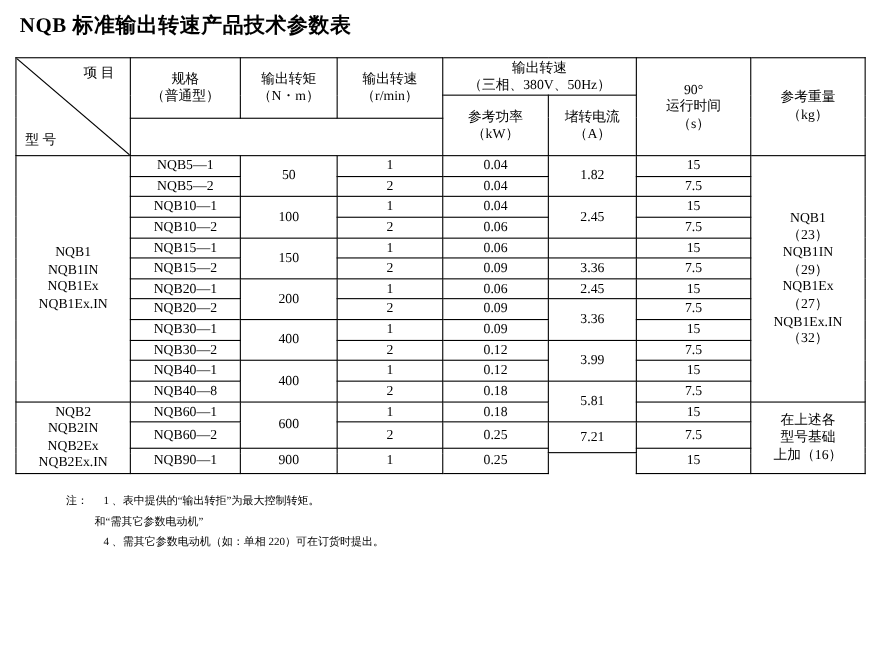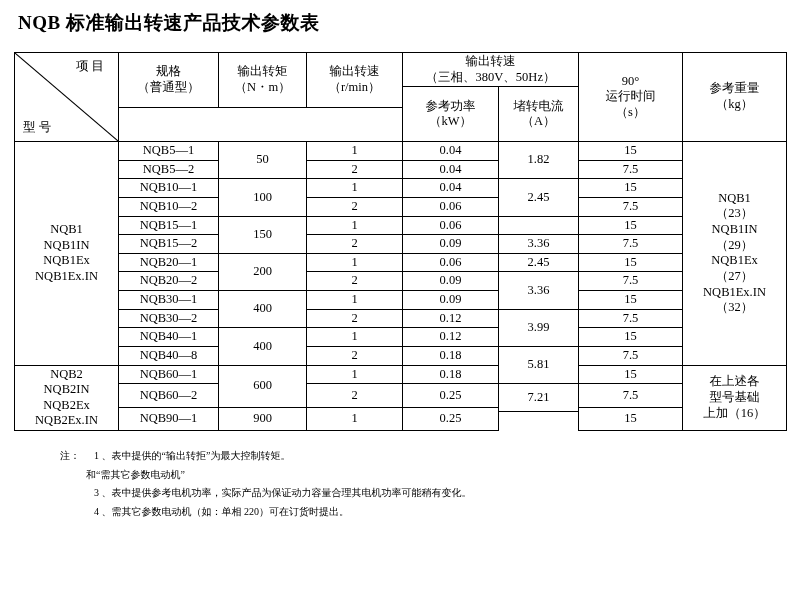--- a/index.html
+++ b/index.html
@@ -302,20 +302,17 @@
       <tr></tr>
     </tbody>
   </table>
 
   <div class="notes">
     <span class="note-row">
       <span class="note-label">注：</span><span>1 、</span><span>表中提供的“输出转拒”为最大控制转矩。</span>
     </span>
     <span class="note-cont">和“需其它参数电动机”</span>
     <span class="note-row">
-      <span class="note-label"></span><span>3 、</span><span>表中提供参考电机功率，实际产品为保证动力容量合理其电机功率可能稍有变化。</span>
-    </span>
-    <span class="note-row">
       <span class="note-label"></span><span>4 、</span><span>需其它参数电动机（如：单相 220）可在订货时提出。</span>
     </span>
   </div>
 
 </div>
 
 </body></html>

